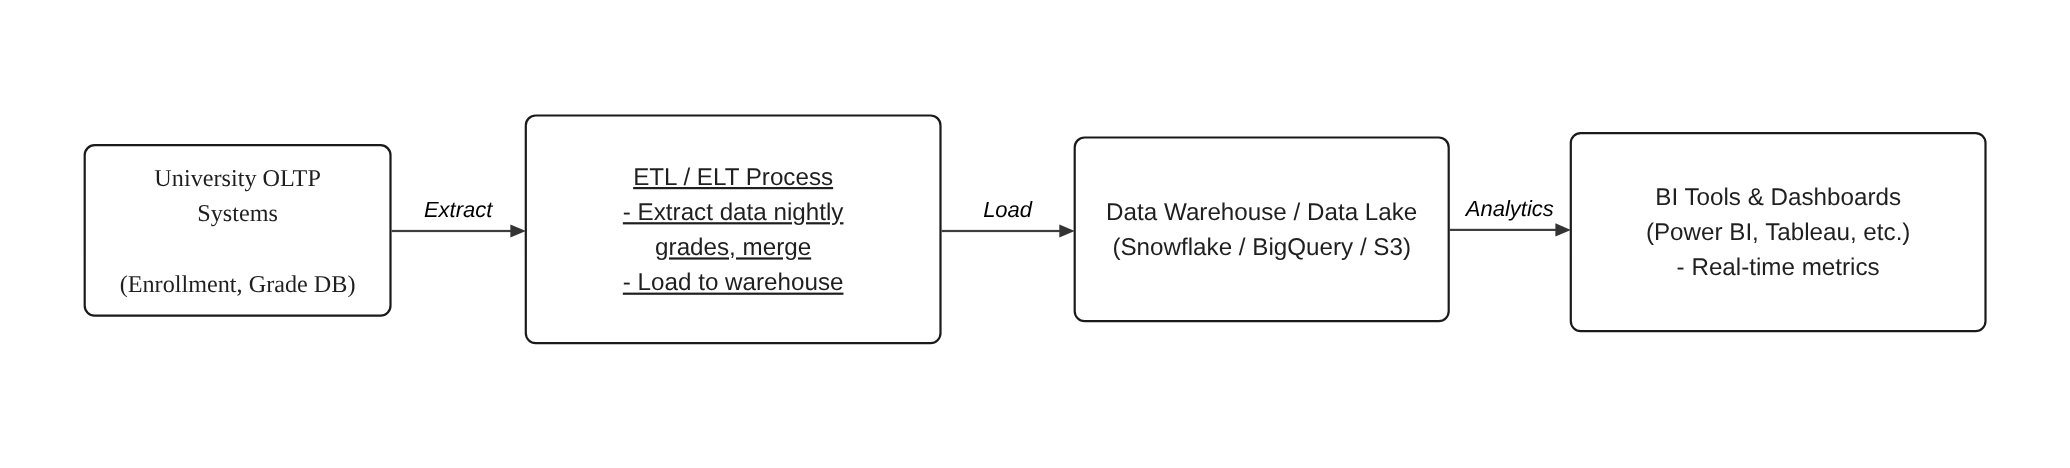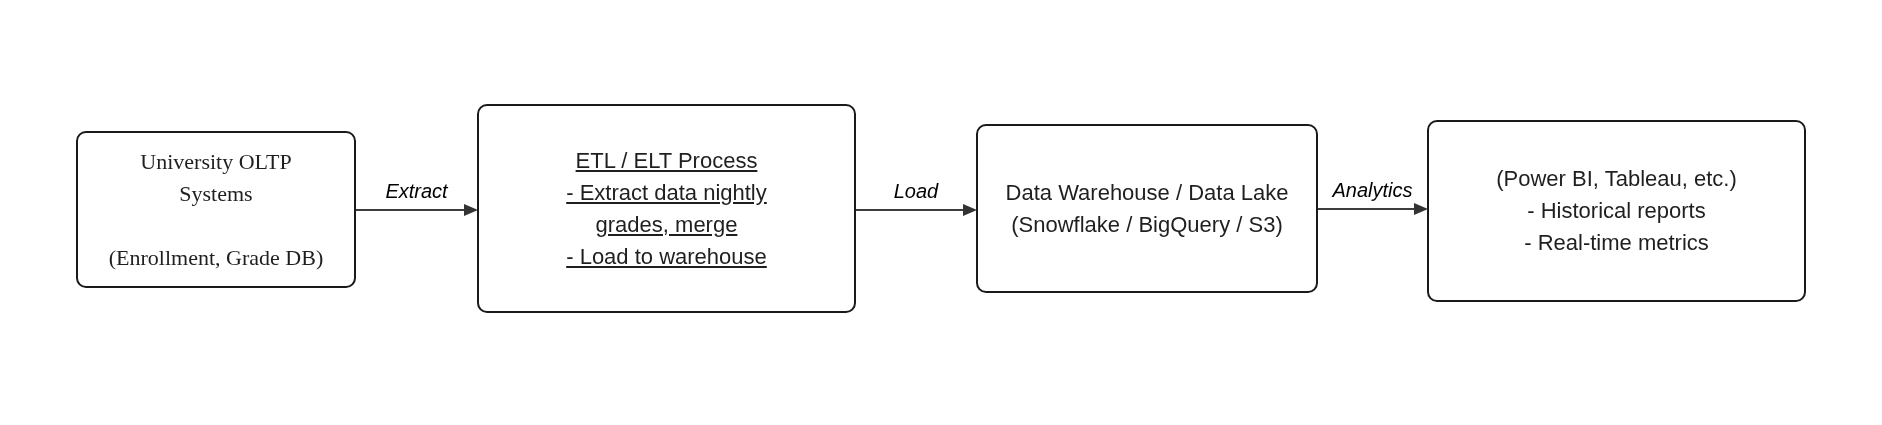--- a/index.html
+++ b/index.html
@@ -107,18 +107,18 @@
     <span class="line">(Snowflake / BigQuery / S3)</span>
   </div>
 
   <div class="edge edge-3">
     <span class="edge-label">Analytics</span>
     <span class="edge-line"></span>
     <span class="arrowhead"></span>
   </div>
 
   <div class="node node-bi">
+    <span class="line">BI Tools &amp; Dashboards</span>
     <span class="line">(Power BI, Tableau, etc.)</span>
-    <span class="line">- Historical reports</span>
     <span class="line">- Real-time metrics</span>
   </div>
 
 </div>
 
 </body></html>

